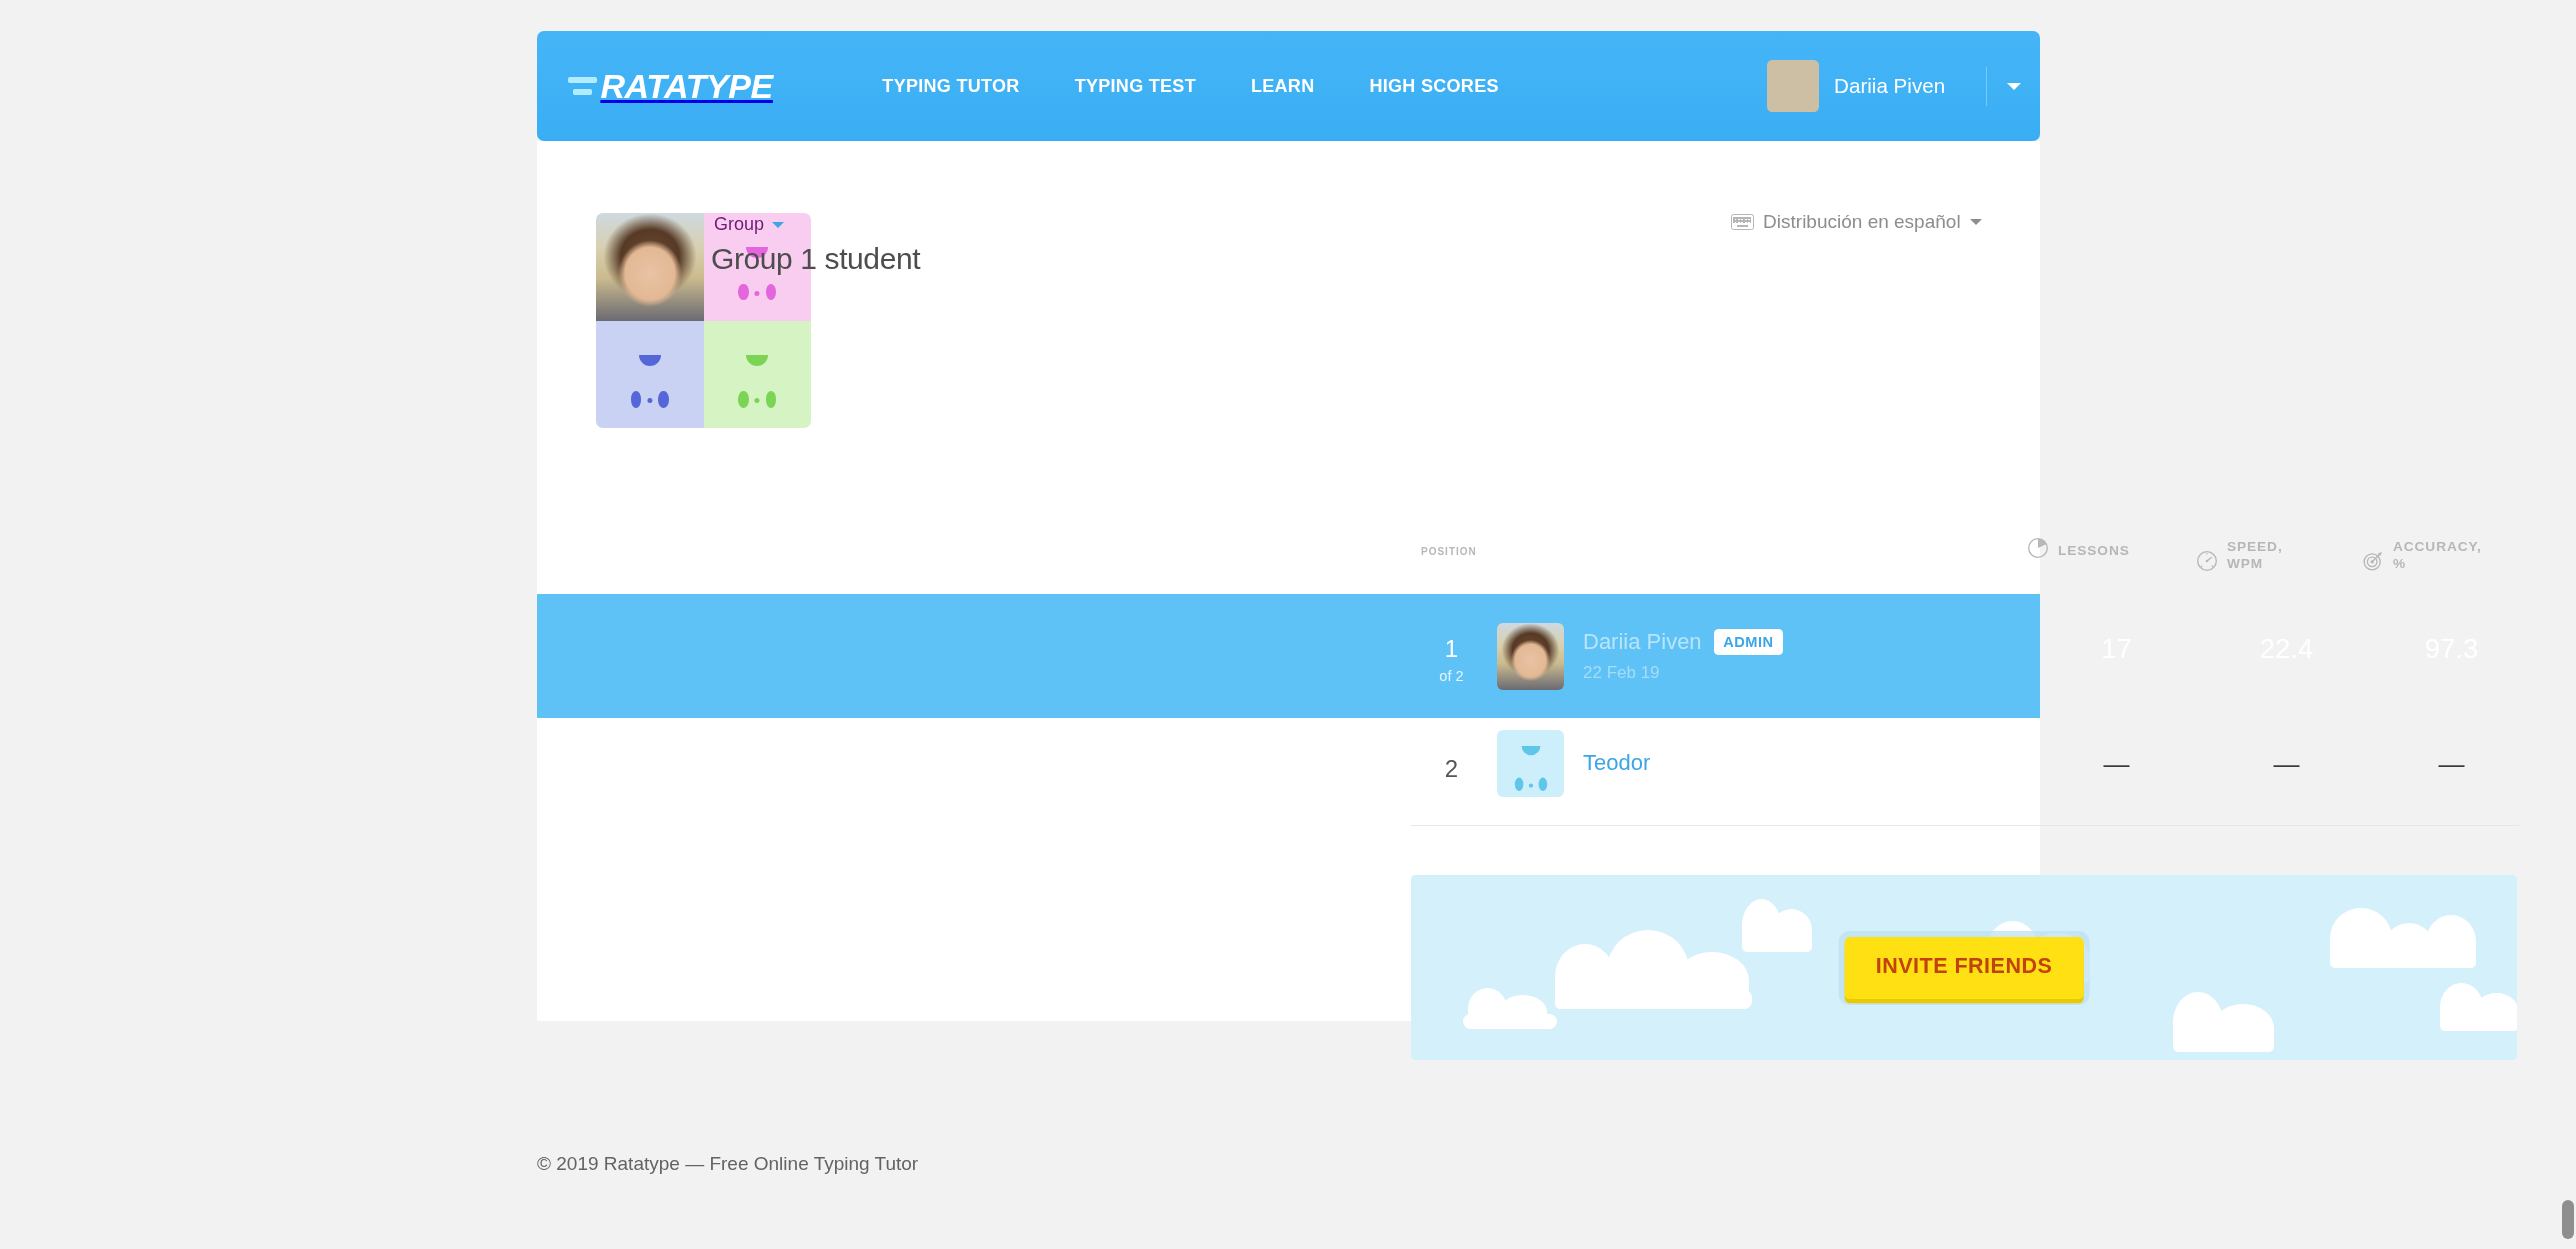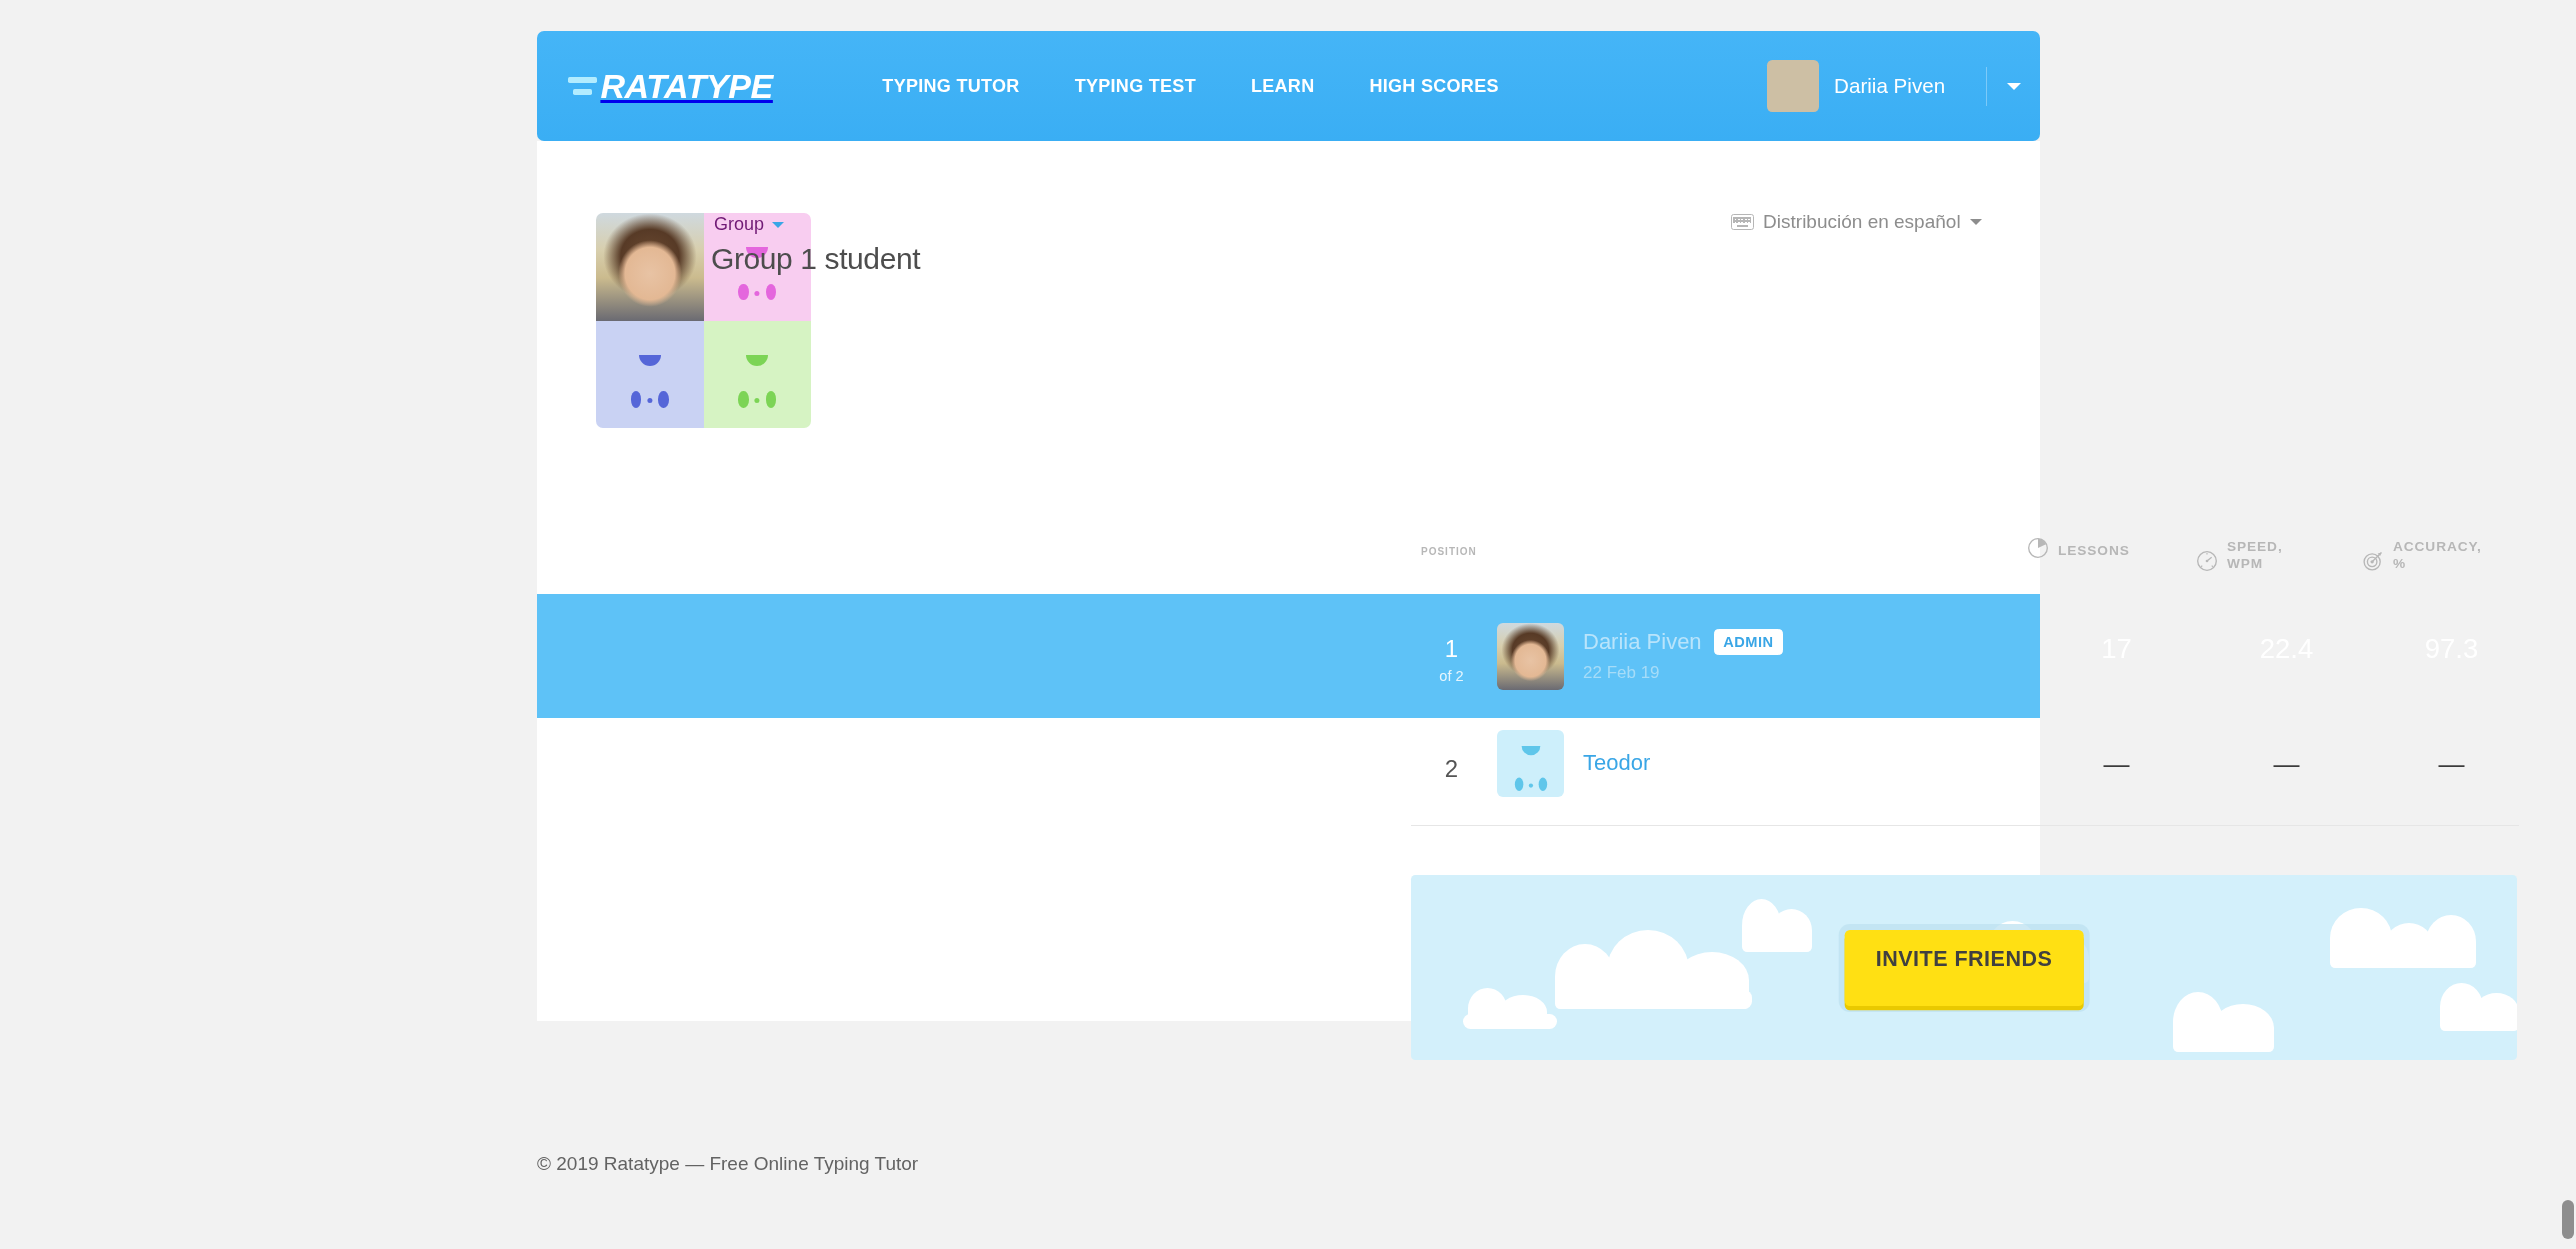--- a/index.html
+++ b/index.html
@@ -186,23 +186,23 @@
     position: absolute; left: 874px; top: 734px; width: 1106px; height: 185px;
     background: #d3f0fb; border-radius: 4.3px; overflow: hidden;
   }
   .cloud { position: absolute; }
   .cloud span {
     position: absolute; bottom: 0; background: #ffffff; border-radius: 50% 50% 5.2px 5.2px;
   }
   .cloud .base { left: 0; bottom: 0; height: 15.5px; border-radius: 7.7px; }
   .invite-btn {
     position: absolute; left: 50%; top: 50%; transform: translate(-50%,-50%);
-    background: #ffe013; color: #404040;
+    background: #ffe013; color: #c2410c;
     font-size: 21.5px; font-weight: bold; letter-spacing: 0.5px;
-    border: none; border-radius: 5.2px; padding: 17px 31px 34px;
+    border: none; border-radius: 5.2px; padding: 17px 31px 20px;
     box-shadow: 0 4.3px 0 #e9c900, 0 0 0 6px rgba(190,225,240,0.75);
     cursor: pointer; font-family: "Liberation Sans", sans-serif;
   }
 
   
   .footer { position: absolute; left: 537px; top: 1056px; width: 1503px; }
   .footer-row { display: flex; align-items: center; height: 52px; }
   .for-teachers {
     background: #14695f; color: #ffffff; font-size: 19px;
     border-radius: 5.2px; padding: 11px 19px; text-decoration: none; line-height: 1;

